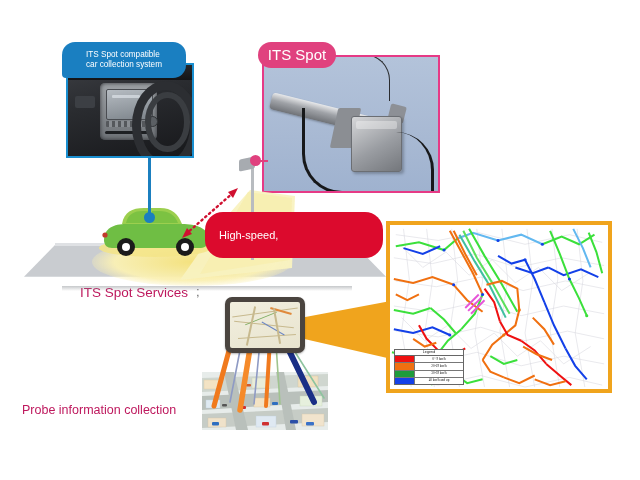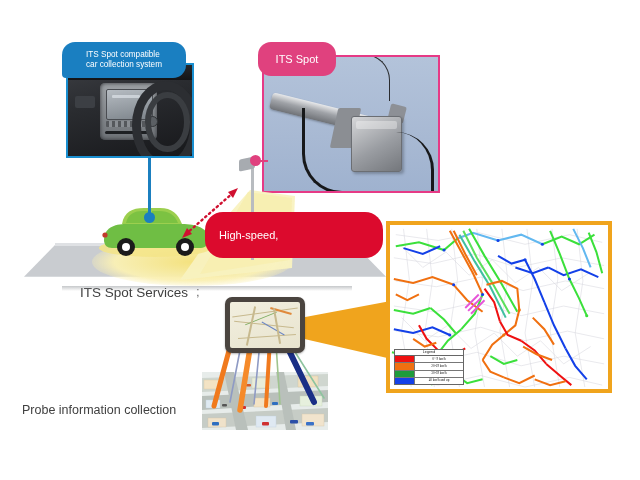--- a/index.html
+++ b/index.html
@@ -10,22 +10,22 @@
   #stage{position:absolute;left:0;top:0;width:640px;height:480px;background:#fff;}
 
   .abs{position:absolute;}
 
   
   .bubble{position:absolute;border-radius:14px;color:#fff;line-height:1.28;
           display:flex;align-items:center;justify-content:center;}
   #nav-bubble{left:62px;top:42px;width:124px;height:36px;background:#1a7fc1;
       border-radius:13px 13px 13px 4px;font-size:8.2px;padding:0 6px;box-sizing:border-box;}
   #nav-bubble span{display:block;}
-  #spot-bubble{left:258px;top:42px;width:78px;height:34px;background:#e0417e;
-      border-radius:13px;font-size:11px;}
+  #spot-bubble{left:258px;top:42px;width:78px;height:26px;background:#e0417e;
+      border-radius:13px;font-size:15px;}
   #comm-bubble{left:205px;top:212px;width:178px;height:46px;background:#dc0a2d;
       border-radius:18px;font-size:11px;text-align:left;justify-content:flex-start;
       padding-left:14px;box-sizing:border-box;line-height:1.35;z-index:26;}
 
   
   #nav-photo{left:66px;top:63px;width:128px;height:95px;border:2.5px solid #1a8fd0;
      box-sizing:border-box;overflow:hidden;background:#2b2b2f;}
   #spot-photo{left:262px;top:55px;width:178px;height:138px;border:2.5px solid #e63a86;
      box-sizing:border-box;overflow:hidden;background:#aebdd6;}
 
@@ -101,21 +101,21 @@
       background:radial-gradient(ellipse at 50% 50%,#f6e27a 0%,#faf0b4 55%,rgba(250,244,200,0) 78%);
       z-index:11;opacity:.95;}
 
   
   #car{left:96px;top:196px;width:118px;height:62px;z-index:18;}
 
   
   #dashed-arrow{left:176px;top:186px;width:70px;height:56px;z-index:24;}
 
   
-  .lbl{position:absolute;color:#404040;white-space:nowrap;}
+  .lbl{position:absolute;color:#be185d;white-space:nowrap;}
   #lbl-services{left:80px;top:285px;font-size:13.5px;}
   #lbl-services-tick{left:196px;top:284px;font-size:13px;color:#6c6c6c;}
   #lbl-probe{left:22px;top:403px;font-size:12.5px;}
   #lbl-examples{left:360px;top:403px;font-size:12.5px;}
 
   
   #tablet{left:225px;top:297px;width:80px;height:56px;background:#4a443f;
       border-radius:7px;z-index:20;box-shadow:0 1px 2px rgba(0,0,0,.3);}
   #tablet-screen{position:absolute;left:5px;top:5px;right:5px;bottom:5px;border-radius:2px;
       background:linear-gradient(160deg,#f2efdf,#e8e4cf);overflow:hidden;}

